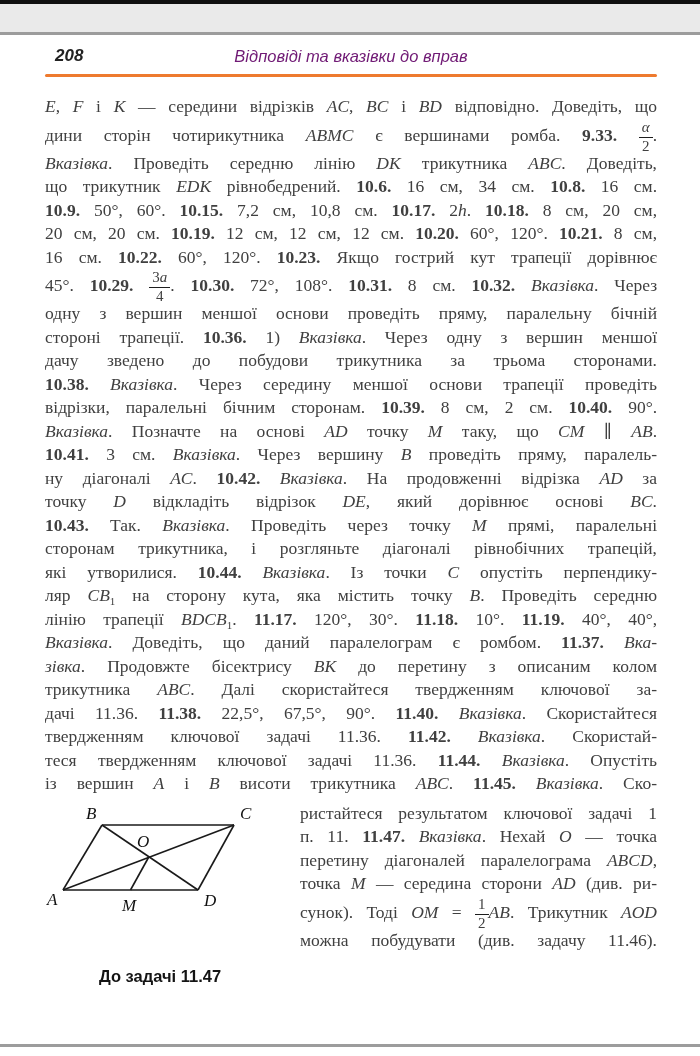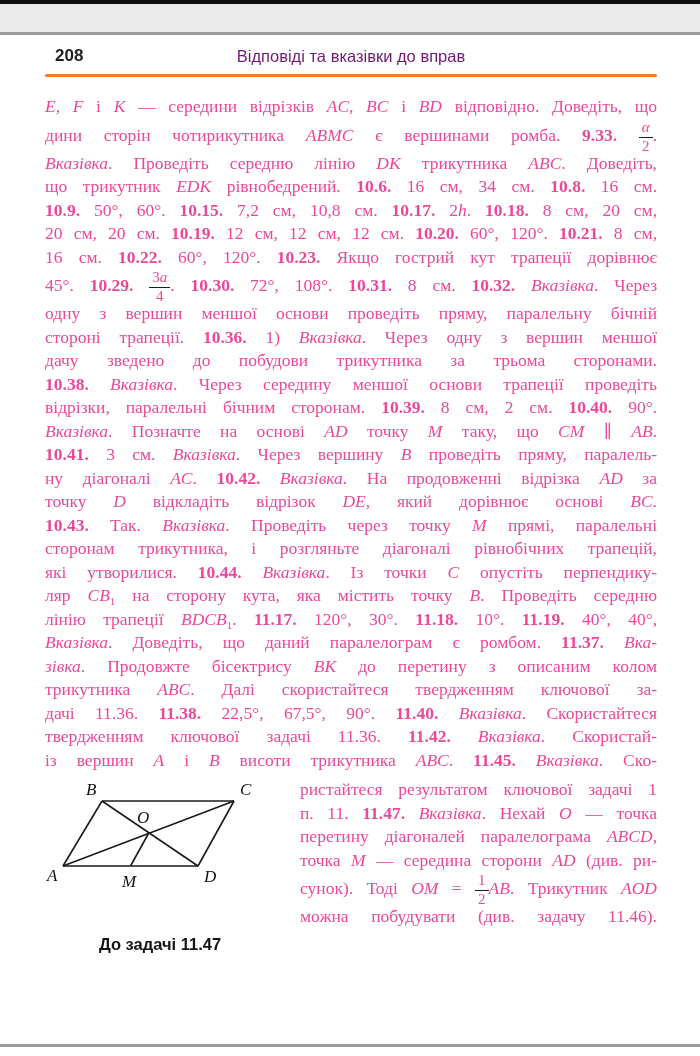--- a/index.html
+++ b/index.html
@@ -2,42 +2,42 @@
 <html lang="uk"><head>
 <meta charset="utf-8">
 <style>
   html,body{margin:0;padding:0;background:#fff;}
   .screen{position:relative;width:700px;height:1056px;background:#fff;overflow:hidden;
           font-family:"Liberation Serif","DejaVu Serif",serif;}
   .topbar{position:absolute;top:0;left:0;width:700px;height:4px;background:#101010;}
   .topstrip{position:absolute;top:4px;left:0;width:700px;height:28px;background:#eaeaea;
             border-bottom:3px solid #9c9c9c;}
   .paper{position:absolute;top:35px;left:0;width:612px;padding:0 43px 0 45px;background:#fff;}
-  .hdr{position:relative;height:30px;margin-top:8px;}
+  .hdr{position:relative;height:30px;margin-top:8px;font-style:italic;}
   .pnum{position:absolute;left:10px;top:3px;font-family:"Liberation Sans",sans-serif;
         font-weight:bold;font-size:17px;color:#222;}
   .htitle{position:absolute;left:0;right:0;top:4px;text-align:center;
           font-family:"Liberation Sans",sans-serif;font-size:16.5px;color:#701a75;}
   .hrule{height:3px;margin-top:1px;border-radius:2px;}
   .textcol{margin-top:18px;}
-  .line{font-size:17.5px;line-height:23.5px;height:23.5px;color:#ec4899;
+  .line{font-size:17.5px;line-height:23.5px;height:23.5px;color:#404040;
         text-align:justify;text-align-last:justify;}
   .line.tall{height:33px;line-height:33px;}
   .r-n{font-style:normal;}
   .r-b{font-weight:bold;}
   .r-i{font-style:italic;}
   .r-sub{font-size:11px;vertical-align:-4px;}
   .frac{display:inline-block;vertical-align:-10px;text-align:center;text-align-last:center;
         line-height:1.05;font-size:15px;}
   .fnum{display:block;padding:0 3px 1px;border-bottom:1.4px solid #1d1d1d;}
   .fden{display:block;padding-top:1px;}
   .twocol{display:flex;margin-top:6px;}
   .figwrap{width:235px;flex:0 0 235px;}
   .figwrap svg{display:block;margin-top:4px;}
-  .figcap{margin-top:8px;width:230px;text-align:center;
+  .figcap{margin-top:16px;width:230px;text-align:center;
           font-family:"Liberation Sans",sans-serif;font-weight:bold;font-size:16.5px;color:#141414;}
   .rightcol{flex:1;margin-left:20px;}
   .botline{position:absolute;top:1044px;left:0;width:700px;height:3px;background:#9c9c9c;}
 </style>
 </head>
 <body>
 
 <div class="screen">
   <div class="topbar"></div>
   <div class="topstrip"></div>
@@ -70,20 +70,21 @@
         <div class="line"><span class="r-b">10.43.</span><span class="r-n"> Так. </span><span class="r-i">Вказівка</span><span class="r-n">. Проведіть через точку </span><span class="r-i">M</span><span class="r-n"> прямі, паралельні</span></div>
         <div class="line"><span class="r-n">сторонам трикутника, і розгляньте діагоналі рівнобічних трапецій,</span></div>
         <div class="line"><span class="r-n">які утворилися. </span><span class="r-b">10.44.</span><span class="r-n"> </span><span class="r-i">Вказівка</span><span class="r-n">. Із точки </span><span class="r-i">C</span><span class="r-n"> опустіть перпендику-</span></div>
         <div class="line"><span class="r-n">ляр </span><span class="r-i">CB</span><span class="r-sub">1</span><span class="r-n"> на сторону кута, яка містить точку </span><span class="r-i">B</span><span class="r-n">. Проведіть середню</span></div>
         <div class="line"><span class="r-n">лінію трапеції </span><span class="r-i">BDCB</span><span class="r-sub">1</span><span class="r-n">. </span><span class="r-b">11.17.</span><span class="r-n"> 120°, 30°. </span><span class="r-b">11.18.</span><span class="r-n"> 10°. </span><span class="r-b">11.19.</span><span class="r-n"> 40°, 40°,</span></div>
         <div class="line"><span class="r-i">Вказівка</span><span class="r-n">. Доведіть, що даний паралелограм є ромбом. </span><span class="r-b">11.37.</span><span class="r-n"> </span><span class="r-i">Вка-</span></div>
         <div class="line"><span class="r-i">зівка</span><span class="r-n">. Продовжте бісектрису </span><span class="r-i">BK</span><span class="r-n"> до перетину з описаним колом</span></div>
         <div class="line"><span class="r-n">трикутника </span><span class="r-i">ABC</span><span class="r-n">. Далі скористайтеся твердженням ключової за-</span></div>
         <div class="line"><span class="r-n">дачі 11.36. </span><span class="r-b">11.38.</span><span class="r-n"> 22,5°, 67,5°, 90°. </span><span class="r-b">11.40.</span><span class="r-n"> </span><span class="r-i">Вказівка</span><span class="r-n">. Скористайтеся</span></div>
         <div class="line"><span class="r-n">твердженням ключової задачі 11.36. </span><span class="r-b">11.42.</span><span class="r-n"> </span><span class="r-i">Вказівка</span><span class="r-n">. Скористай-</span></div>
+        <div class="line"><span class="r-n">теся твердженням ключової задачі 11.36. </span><span class="r-b">11.44.</span><span class="r-n"> </span><span class="r-i">Вказівка</span><span class="r-n">. Опустіть</span></div>
         <div class="line"><span class="r-n">із вершин </span><span class="r-i">A</span><span class="r-n"> і </span><span class="r-i">B</span><span class="r-n"> висоти трикутника </span><span class="r-i">ABC</span><span class="r-n">. </span><span class="r-b">11.45.</span><span class="r-n"> </span><span class="r-i">Вказівка</span><span class="r-n">. Ско-</span></div>
       </div>
 
     <div class="twocol">
       <div class="figwrap">
         <svg id="figsvg" width="230" height="145" viewBox="0 0 230 145">
             <line x1="18" y1="84" x2="57" y2="19" stroke="#1a1a1a" stroke-width="1.6"></line>
             <line x1="57" y1="19" x2="189" y2="19" stroke="#1a1a1a" stroke-width="1.6"></line>
             <line x1="189" y1="19" x2="153" y2="84" stroke="#1a1a1a" stroke-width="1.6"></line>
             <line x1="153" y1="84" x2="18" y2="84" stroke="#1a1a1a" stroke-width="1.6"></line>

